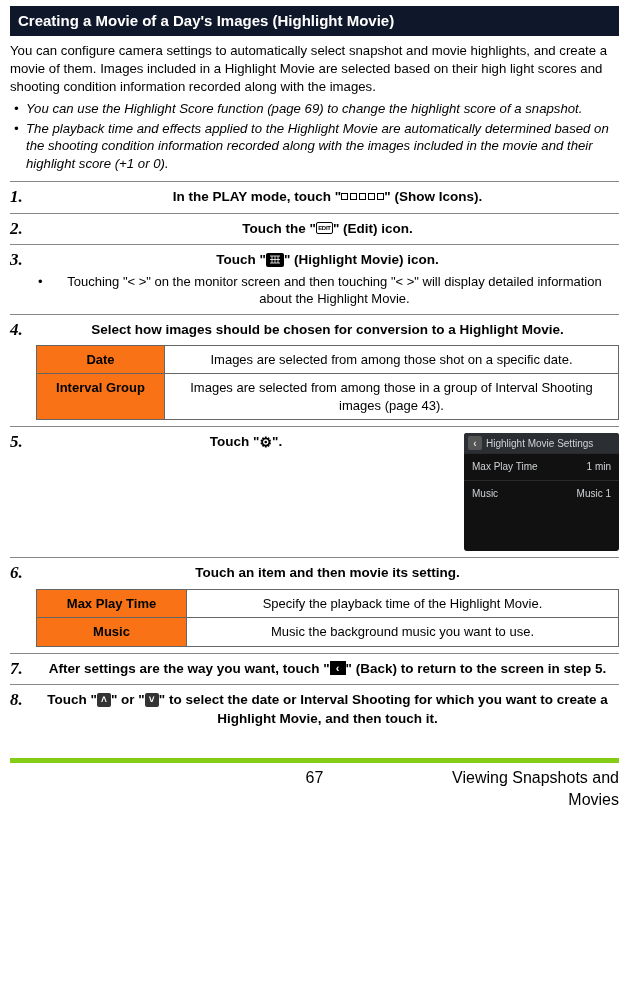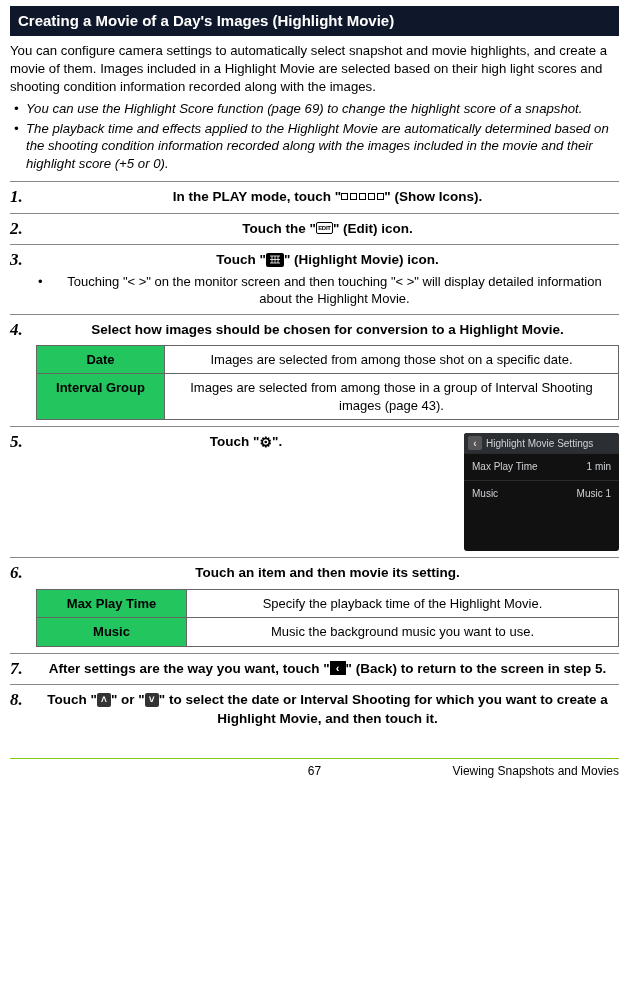--- a/index.html
+++ b/index.html
@@ -83,21 +83,21 @@
     width: 100%;
     margin-top: 6px;
     font-size: 13px;
   }
   table.opt td {
     border: 1px solid #666;
     padding: 5px 8px;
     vertical-align: top;
   }
   table.opt td.lbl {
-    background: #22c55e;
+    background: #f97316;
     font-weight: bold;
     width: 128px;
   }
   .step5-wrap {
     display: flex;
     align-items: flex-start;
     gap: 8px;
   }
   .step5-left { flex: 1; }
   .settings-shot {
@@ -187,40 +187,40 @@
   }
   .icon-arrow {
     background: #333;
     color: #fff;
     width: 14px; height: 14px;
     font-size: 10px;
     font-weight: bold;
     border-radius: 2px;
   }
   .footer {
-    border-top: 1px solid #84cc16;
+    border-top: 5px solid #84cc16;
     margin-top: 30px;
     padding-top: 4px;
     display: flex;
     justify-content: space-between;
-    font-size: 12px;
+    font-size: 16px;
   }
   .footer .pg { flex:1; text-align: center; }
   .footer .sec { text-align: right; }
 </style>
 </head>
 <body>
 
 <div class="header-bar">Creating a Movie of a Day's Images (Highlight Movie)</div>
 
 <div class="intro">You can configure camera settings to automatically select snapshot and movie highlights, and create a movie of them. Images included in a Highlight Movie are selected based on their high light scores and shooting condition information recorded along with the images.</div>
 
 <ul class="notes">
   <li>You can use the Highlight Score function (page 69) to change the highlight score of a snapshot.</li>
-  <li>The playback time and effects applied to the Highlight Movie are automatically determined based on the shooting condition information recorded along with the images included in the movie and their highlight score (+5 or 0).</li>
+  <li>The playback time and effects applied to the Highlight Movie are automatically determined based on the shooting condition information recorded along with the images included in the movie and their highlight score (+1 or 0).</li>
 </ul>
 
 <div class="step">
   <div class="step-row">
     <div class="step-num">1.</div>
     <div class="step-body">
       <span class="step-title">
         <span>In the PLAY mode, touch "</span><span class="icon-squares">
             <span></span>
             <span></span>

